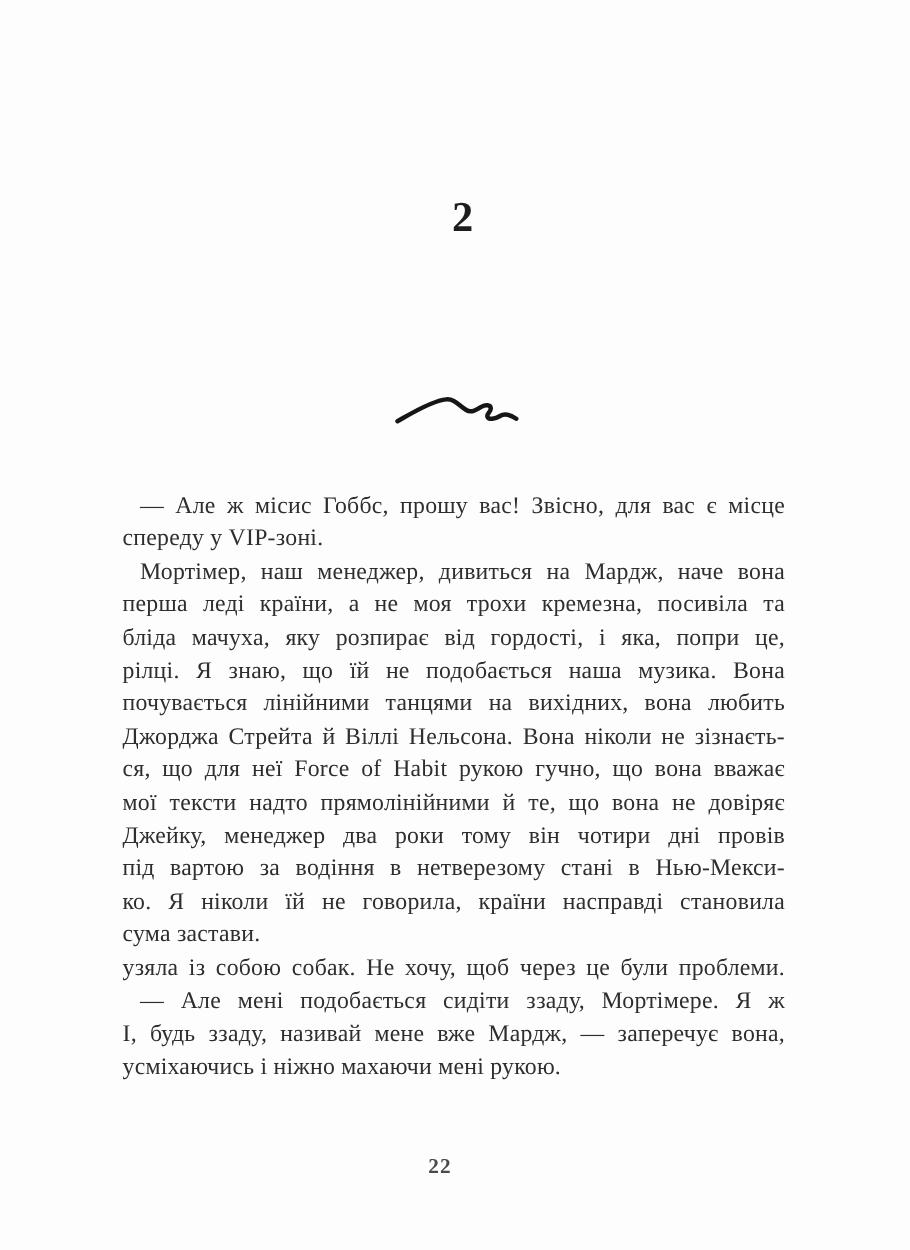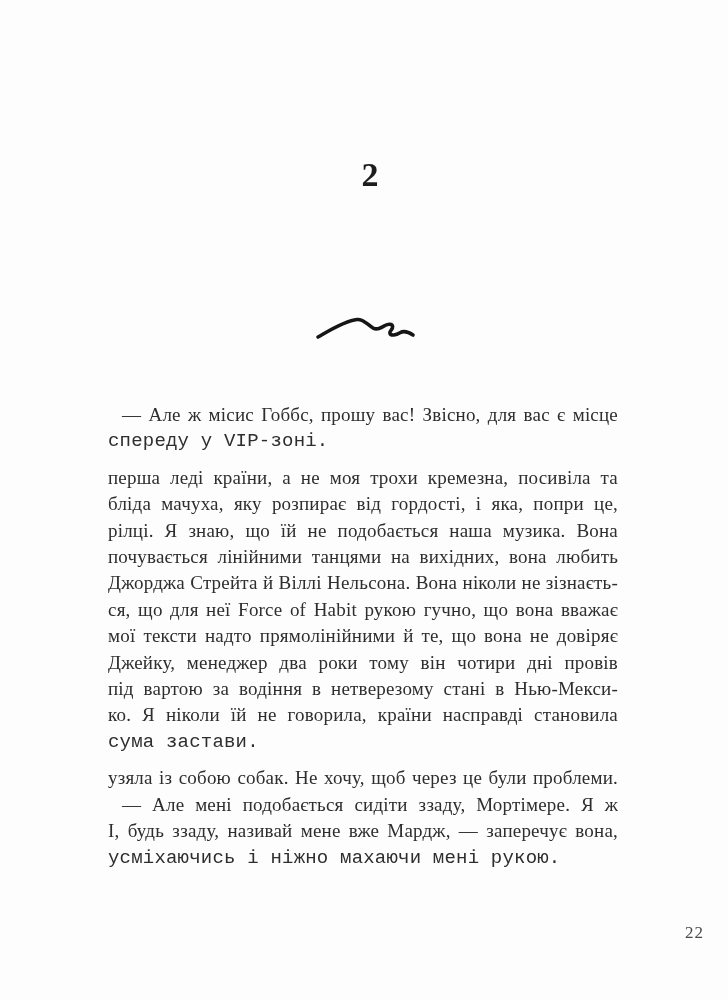--- a/index.html
+++ b/index.html
@@ -36,44 +36,44 @@
   .text-block {
     position: absolute;
     left: 98px;
     top: 392px;
     width: 530px;
     font-size: 19px;
     line-height: 26.4px;
     letter-spacing: 0.2px;
   }
   .paragraph {
-    margin: 10px;
+    margin: 0;
   }
   .line {
     text-align: justify;
     text-align-last: justify;
     white-space: normal;
   }
   .line.para-first {
     text-indent: 14px;
   }
   .line.para-last {
     text-align: right;
     text-align-last: left;
-    font-family: Liberation Mono, monospace;
   }
   .page-number {
     position: absolute;
     top: 923px;
     left: 0;
     width: 704px;
-    text-align: right;
+    text-align: center;
     font-size: 17px;
     color: #4a4a4a;
     letter-spacing: 1px;
+    font-weight: bold;
   }
 </style>
 </head>
 <body style="background: rgb(253, 253, 253);">
 
 <div class="book-page">
 
   <div class="chapter-number">2</div>
 
   <svg class="flourish" width="108" height="34" viewBox="0 0 108 34" aria-hidden="true">
@@ -86,20 +86,21 @@
              C 82 27, 87 26.2, 91 23.8
              C 95 21.4, 99.5 23, 104 26" fill="none" stroke="#161616" stroke-width="3.6" stroke-linecap="round" stroke-linejoin="round"></path>
   </svg>
 
   <div class="text-block" style="color: rgb(46, 46, 46);">
       <div class="paragraph">
         <div class="line para-first">— Але ж місис Гоббс, прошу вас! Звісно, для вас є місце</div>
         <div class="line para-last">спереду у VIP-зоні.</div>
       </div>
       <div class="paragraph">
+        <div class="line para-first">Мортімер, наш менеджер, дивиться на Мардж, наче вона</div>
         <div class="line">перша леді країни, а не моя трохи кремезна, посивіла та</div>
         <div class="line">бліда мачуха, яку розпирає від гордості, і яка, попри це,</div>
         <div class="line">рілці. Я знаю, що їй не подобається наша музика. Вона</div>
         <div class="line">почувається лінійними танцями на вихідних, вона любить</div>
         <div class="line">Джорджа Стрейта й Віллі Нельсона. Вона ніколи не зізнаєть-</div>
         <div class="line">ся, що для неї Force of Habit рукою гучно, що вона вважає</div>
         <div class="line">мої тексти надто прямолінійними й те, що вона не довіряє</div>
         <div class="line">Джейку, менеджер два роки тому він чотири дні провів</div>
         <div class="line">під вартою за водіння в нетверезому стані в Нью-Мекси-</div>
         <div class="line">ко. Я ніколи їй не говорила, країни насправді становила</div>

